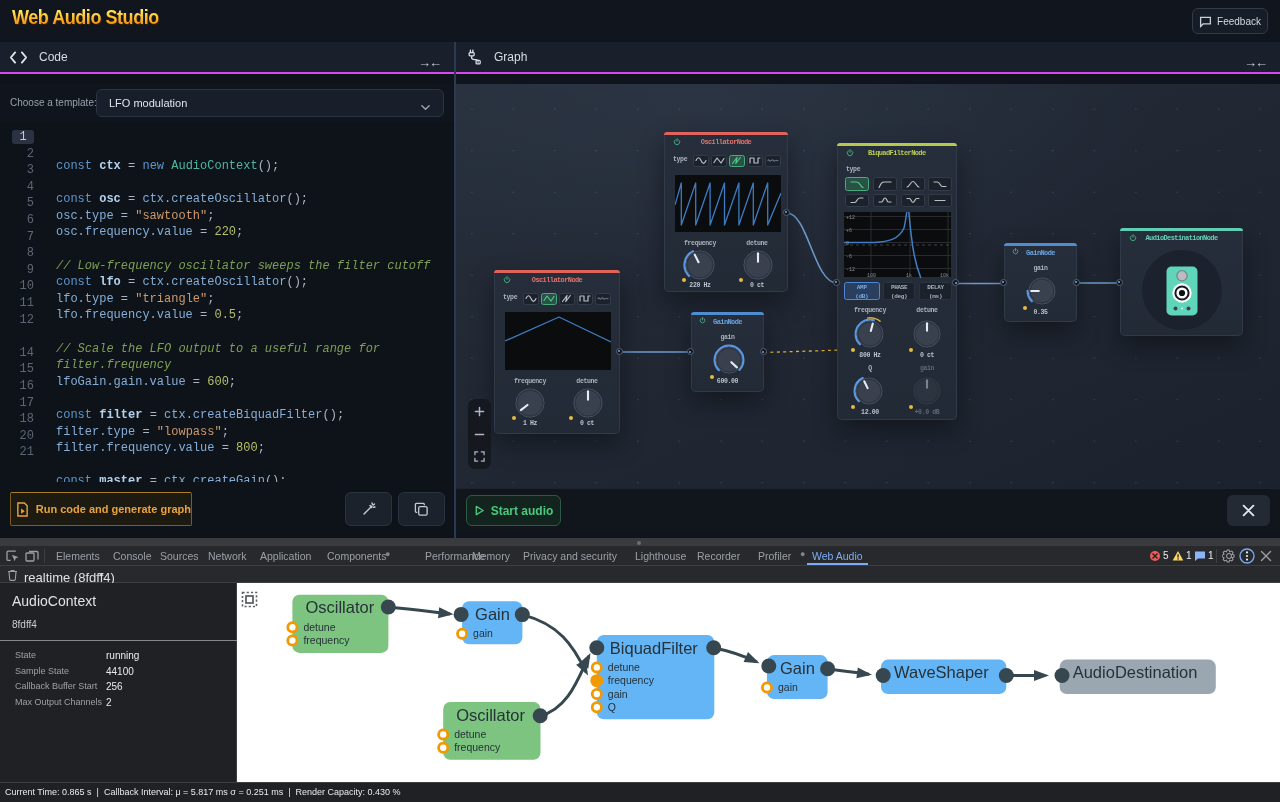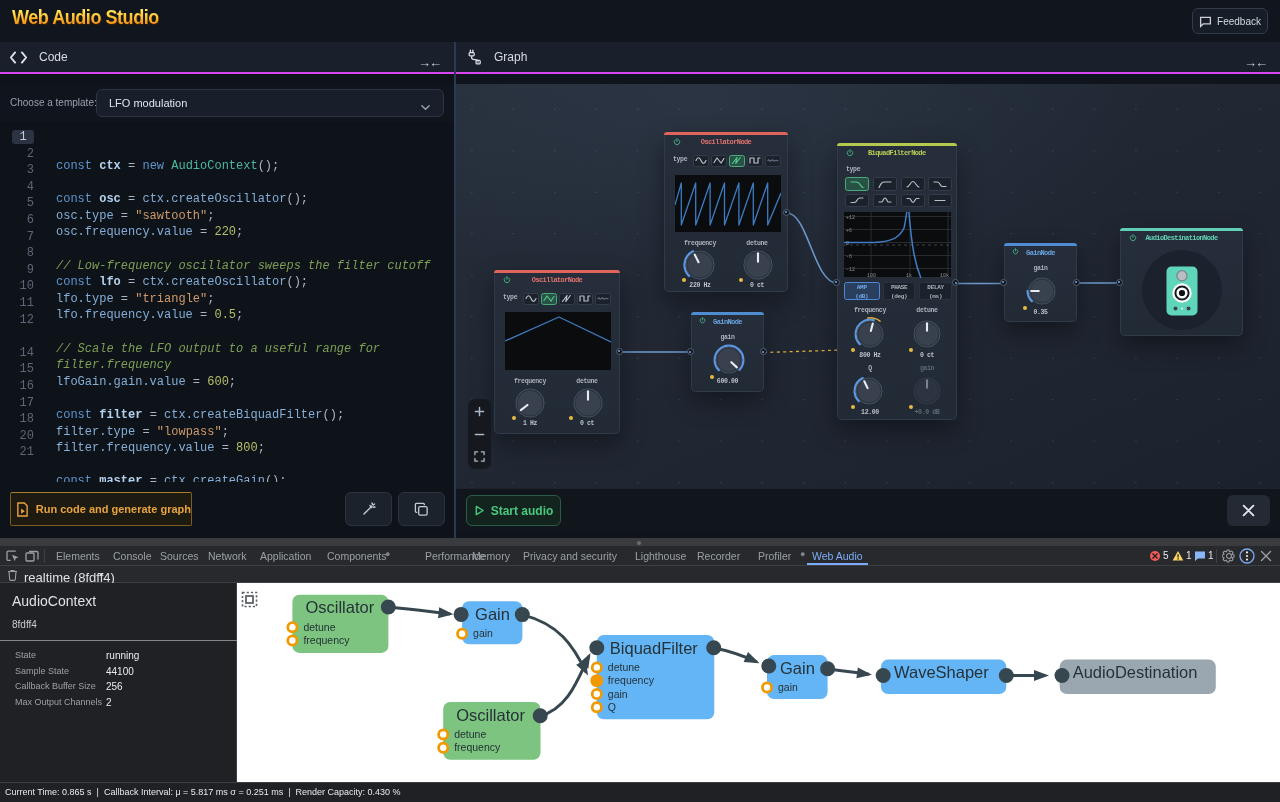--- a/index.html
+++ b/index.html
@@ -570,21 +570,21 @@
         <span style="position:absolute;left:98px;top:4.5px;color:#dee1e6;font-size:6.5px;">▼</span>
       </div>
     <div id="sidebar">
         <div style="position:absolute;left:12px;top:10px;font-size:14px;color:#dfe1e5;">AudioContext</div>
         <div style="position:absolute;left:12px;top:36px;font-size:10px;color:#c8cbcf;">8fdff4</div>
         <div style="position:absolute;left:0;top:57px;width:237px;height:1px;background:#85878a;"></div>
         <div class="srow slab" style="left:15px;top:67px;">State</div>
         <div class="srow sval" style="left:106px;top:67px;">running</div>
         <div class="srow slab" style="left:15px;top:82.5px;">Sample State</div>
         <div class="srow sval" style="left:106px;top:82.5px;">44100</div>
-        <div class="srow slab" style="left:15px;top:98px;">Callback Buffer Size</div>
+        <div class="srow slab" style="left:15px;top:98px;">Callback Buffer Start</div>
         <div class="srow sval" style="left:106px;top:98px;">256</div>
         <div class="srow slab" style="left:15px;top:113.5px;">Max Output Channels</div>
         <div class="srow sval" style="left:106px;top:113.5px;">2</div>
       </div>
     <div id="whitearea"><svg width="1043" height="199" viewBox="0 0 1043 199">
           <rect x="5.5" y="9.5" width="14" height="14" fill="none" stroke="#5f6368" stroke-width="1.6" stroke-dasharray="2.2,2"></rect>
           <rect x="9" y="13" width="7" height="7" fill="none" stroke="#5f6368" stroke-width="1.8"></rect>
           <path d="M151,24 C180,26.5 198,29.5 213,31" fill="none" stroke="#37474F" stroke-width="3"></path>
           <path d="M216.5,31.3 L201.0,35.2 L202.2,24.3 z" fill="#37474F"></path>
           <path d="M285,31.6 C322,41 336,62 349,89" fill="none" stroke="#37474F" stroke-width="3"></path>

